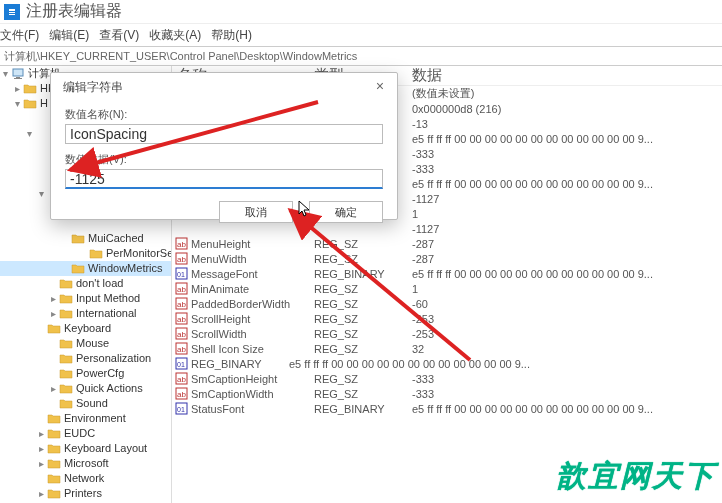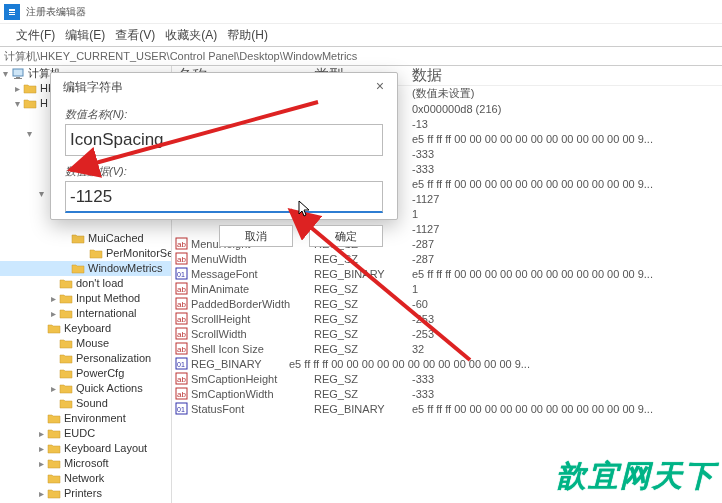--- a/index.html
+++ b/index.html
@@ -1,21 +1,21 @@
 <!DOCTYPE html>
 <html><head>
 <meta charset="utf-8">
 <style>
   * { box-sizing: border-box; margin: 0; padding: 0; }
   html, body { font-family: "Microsoft YaHei", Arial, sans-serif; font-size: 12px; color: #333; background: #fff; width: 722px; height: 503px; overflow: hidden; position: relative; }
   .title-bar { height: 24px; display: flex; align-items: center; padding: 0 4px; background: #fff; border-bottom: 1px solid #eee; }
   .title-bar .app-icon { width: 16px; height: 16px; background: #1a7cd6; margin-right: 6px; display:flex;align-items:center;justify-content:center;}
   .title-bar .app-icon svg { width:10px;height:10px;}
-  .title-bar .title-text { color: #555; font-size: 10px; }
-  .menu-bar { height: 22px; display: flex; align-items: center; padding: 0 16px; gap: 10px; background:#fff; }
+  .title-bar .title-text { color: #555; font-size: 16px; }
+  .menu-bar { height: 22px; display: flex; align-items: center; padding: 0 0; gap: 10px; background:#fff; }
   .menu-item { color: #444; font-size: 12px; cursor: default; }
   .address-bar { height: 20px; border: 1px solid #ccc; border-left: none; border-right:none; display: flex; align-items: center; padding: 0 4px; font-size: 11px; color:#666; background:#fff; }
   .main-area { display: flex; height: calc(503px - 24px - 22px - 20px); position: relative; }
   .tree-panel { width: 172px; background: #fff; border-right: 1px solid #ddd; overflow:hidden; font-size:11px; color:#333; line-height: 15px; }
   .column-headers { position:absolute; left:172px; top:0; right:0; height:20px; border-bottom:1px solid #eee; display:flex; align-items:center; font-size:15px; color:#555;}
   .col-name { width: 142px; padding-left: 5px; }
   .col-type { width: 98px; }
   .col-data { flex:1; }
   .data-list { position:absolute; left:172px; top:20px; right:0; bottom:0; font-size:11px; color:#555; overflow:hidden;}
   .data-row { display:flex; height:15px; align-items:center; }
@@ -26,22 +26,22 @@
   .tree-row { display:flex; align-items:center; height:15px; white-space:nowrap; overflow:hidden;}
   .tree-row.sel { background:#cce8ff; }
   .exp { width:11px; text-align:center; color:#888; font-size:10px; flex-shrink:0;}
   .folder-ic { width:14px;height:12px; margin-right:3px; flex-shrink:0; display:flex;align-items:center;justify-content:center;}
   .folder-svg { fill:#f0c14b; stroke:#c89b2c; stroke-width:0.5;}
   .pc-svg { fill:#cfe6f7; stroke:#5a8cb8;}
   .dialog { position:absolute; left:50px; top:72px; width:348px; height:148px; background:#fff; border:1px solid #bbb; box-shadow: 0 6px 20px rgba(0,0,0,0.25); z-index:50; border-radius:2px;}
   .dialog .dlg-title { height:28px; display:flex; align-items:center; justify-content:space-between; padding:0 8px 0 12px; font-size:12px; color:#444;font-family:Liberation Mono, monospace;}
   .dialog .close-x { width:18px;height:18px;display:flex;align-items:center;justify-content:center;color:#666;font-size:14px;cursor:pointer;}
   .dlg-body { padding: 2px 14px; font-size:11px; color:#555;}
-  .dlg-label { margin-top:4px; margin-bottom:2px;font-style:italic;}
-  .dlg-field { width:100%; height:32px; border:1px solid #bbb; padding:2px 4px; font-size:17px; color:#333; background:#fff;}
+  .dlg-label { margin-top:4px; margin-bottom:2px;}
+  .dlg-field { width:100%; height:20px; border:1px solid #bbb; padding:2px 4px; font-size:14px; color:#333; background:#fff;}
   .dlg-field.focus { border-bottom:2px solid #2d7dd2; }
   .dlg-buttons { display:flex; justify-content:flex-end; gap:16px; padding: 10px 14px 0 14px;}
   .dlg-btn { width:74px; height:22px; border:1px solid #bbb; background:#fff; font-size:11px; color:#333; display:flex;align-items:center;justify-content:center; cursor:pointer;}
   .arrow { position:absolute; z-index:60; pointer-events:none;}
   .cursor { position:absolute; z-index:70; width:14px;height:18px;}
   .watermark { position:absolute; right:6px; bottom:6px; font-family: "KaiTi","STKaiti",serif; font-size:30px; font-weight:bold; font-style:italic; color:#00b386; letter-spacing:2px; z-index:80; text-shadow: 0 0 1px #00b386;}
 </style>
 </head>
 <body>
 

